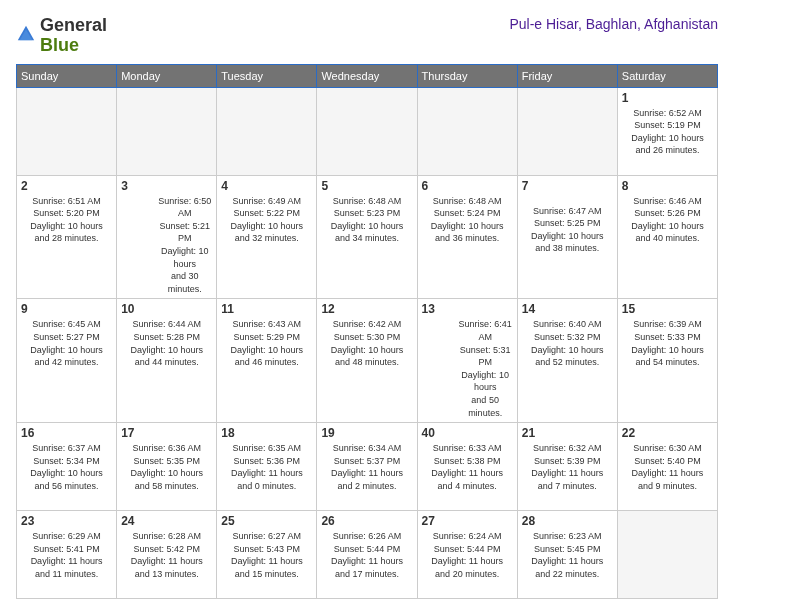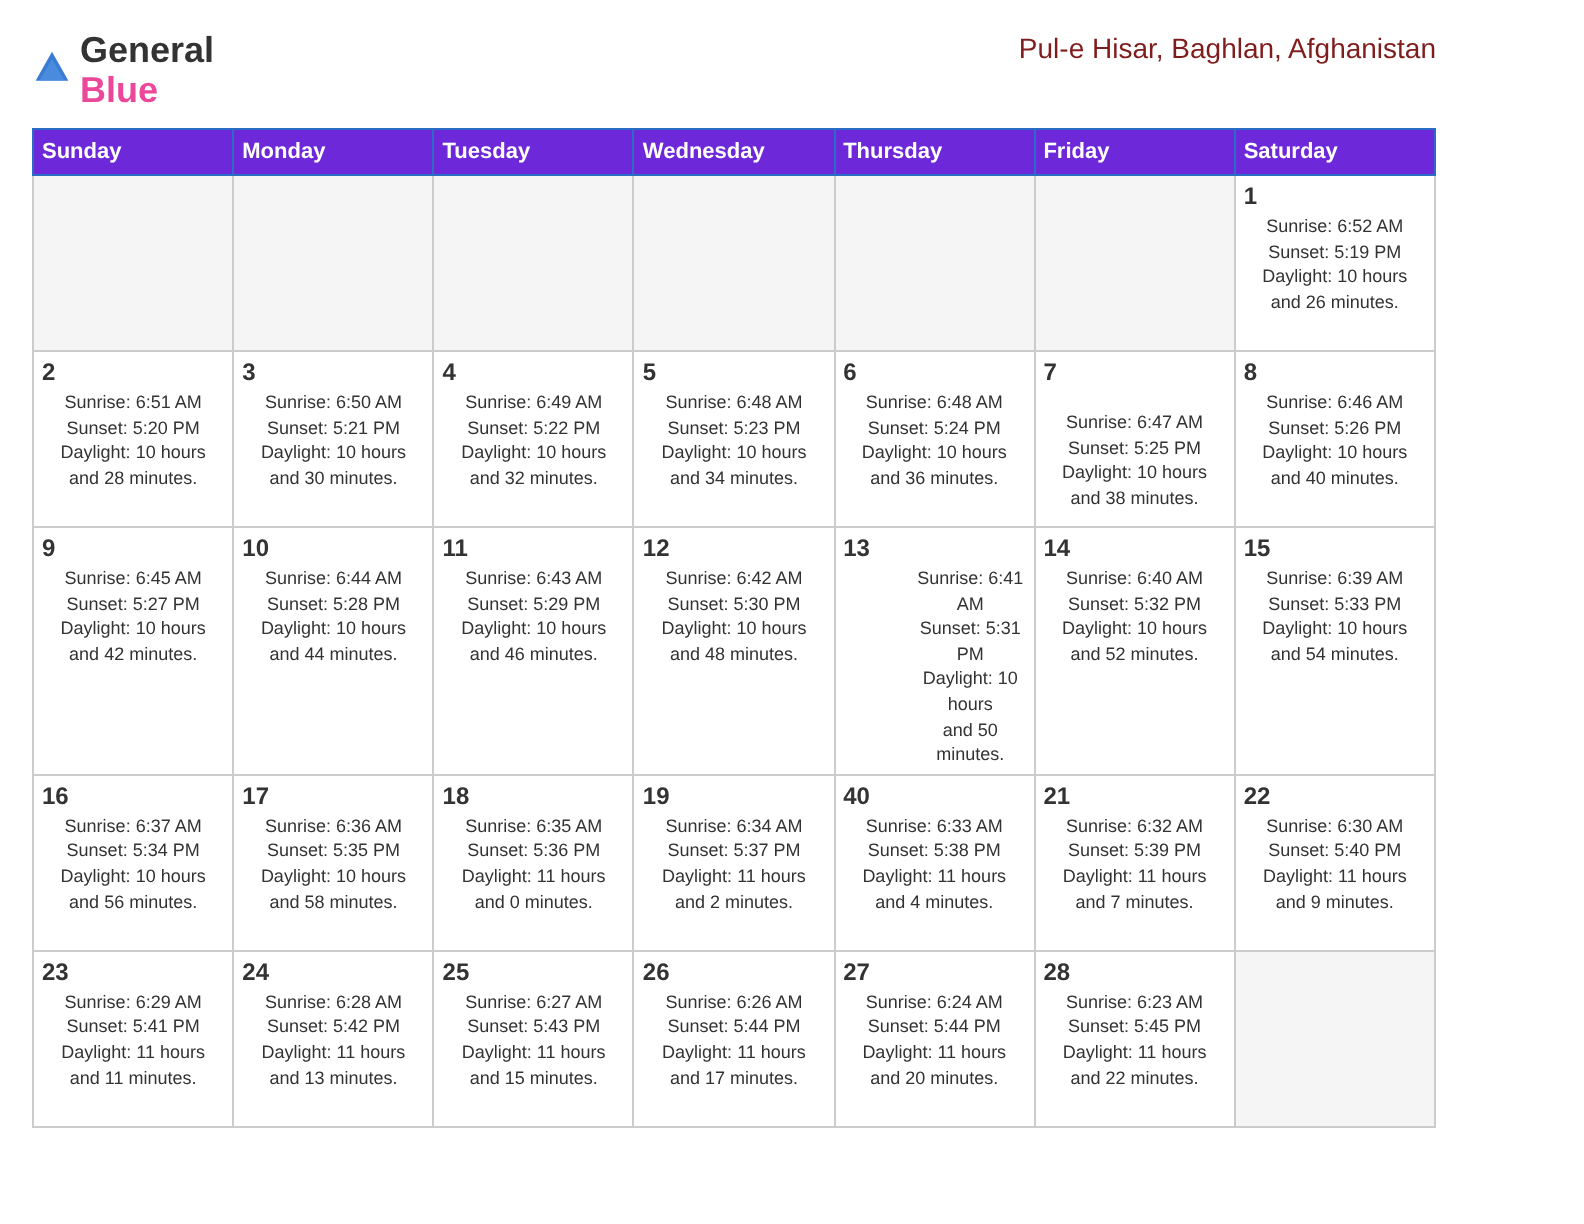--- a/index.html
+++ b/index.html
@@ -25,50 +25,50 @@
       display: flex;
       align-items: center;
       gap: 4px;
     }
     .logo-text {
       font-size: 18px;
       font-weight: bold;
       line-height: 1.1;
     }
     .logo-general { color: #333; }
-    .logo-blue { color: #ec4899; }
+    .logo-blue { color: #4d7c0f; }
     .logo-icon {
       width: 20px;
       height: 20px;
       position: relative;
       top: -2px;
     }
     .title-block {
       text-align: right;
     }
     .month-title {
       font-size: 32px;
       font-weight: bold;
       color: #222;
       line-height: 1.1;
     }
     .location {
       font-size: 14px;
-      color: #7f1d1d;
+      color: #4c1d95;
     }
     .calendar {
       width: 100%;
       border-collapse: collapse;
       table-layout: fixed;
     }
     .calendar th {
-      background: #6d28d9;
+      background: #737373;
       color: #fff;
       font-size: 11px;
-      font-weight: bold;
+      font-weight: normal;
       padding: 5px 4px;
       text-align: left;
       border: 1px solid #2a6bc5;
     }
     .calendar td {
       border: 1px solid #ccc;
       vertical-align: top;
       padding: 3px 4px;
       height: 88px;
       font-size: 9.5px;
@@ -142,21 +142,21 @@
         <tr>
           <td>
             <span class="day-num">2</span>
             <div class="day-info" style="white-space: pre-line;">Sunrise: 6:51 AM
 Sunset: 5:20 PM
 Daylight: 10 hours
 and 28 minutes.</div>
           </td>
           <td>
             <span class="day-num">3</span>
-            <div class="day-info" style="white-space: pre-line;">Sunrise: 6:50 AM
+            <div class="day-info" style="white-space: pre-line; margin-left: 36px;">Sunrise: 6:50 AM
 Sunset: 5:21 PM
 Daylight: 10 hours
 and 30 minutes.</div>
           </td>
           <td>
             <span class="day-num">4</span>
             <div class="day-info" style="white-space: pre-line;">Sunrise: 6:49 AM
 Sunset: 5:22 PM
 Daylight: 10 hours
 and 32 minutes.</div>

